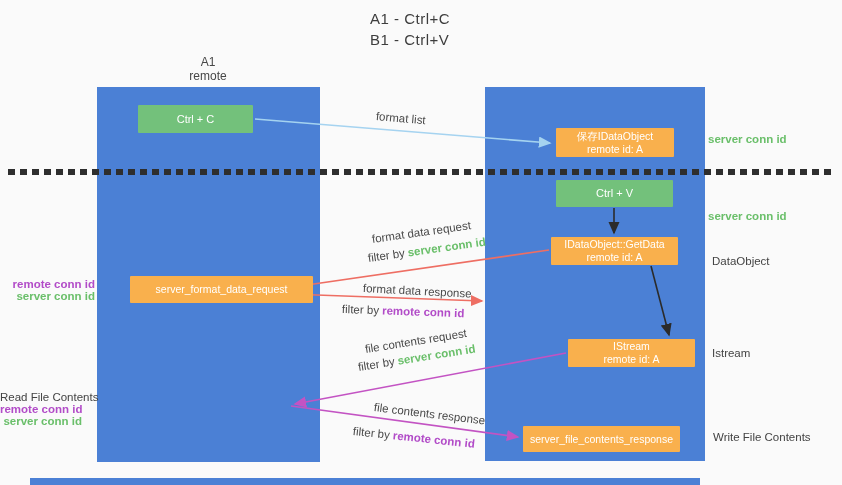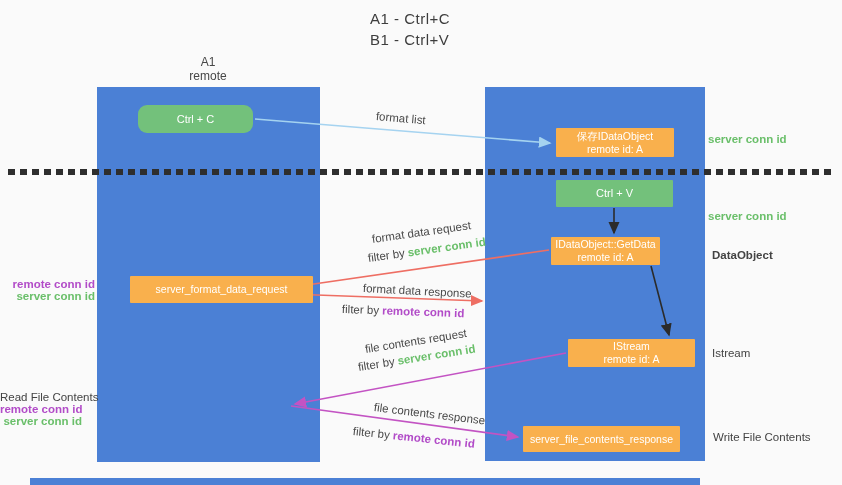--- a/index.html
+++ b/index.html
@@ -80,34 +80,34 @@
     </defs>
     <line x1="255" y1="119" x2="550" y2="143" stroke="#a5d3f0" stroke-width="1.6" marker-end="url(#mBlue)"></line>
     <line x1="614" y1="208" x2="614" y2="233" stroke="#2b2b2b" stroke-width="1.6" marker-end="url(#mBlack)"></line>
     <line x1="549" y1="250" x2="293" y2="287" stroke="#ee6e63" stroke-width="1.6" marker-end="url(#mRed)"></line>
     <line x1="289" y1="294" x2="482" y2="301" stroke="#ee6e63" stroke-width="1.6" marker-end="url(#mRed)"></line>
     <line x1="651" y1="266" x2="669" y2="335" stroke="#2b2b2b" stroke-width="1.6" marker-end="url(#mBlack)"></line>
     <line x1="566" y1="353" x2="295" y2="404" stroke="#c353c3" stroke-width="1.6" marker-end="url(#mMag)"></line>
     <line x1="291" y1="406" x2="518" y2="437" stroke="#c353c3" stroke-width="1.6" marker-end="url(#mMag)"></line>
   </svg>
 
-  <div class="box green" style="left:138px;top:105px;width:115px;height:28px;border-radius:9px;">
+  <div class="box green" style="left:138px;top:105px;width:115px;height:28px;">
     <div>Ctrl + C</div>
   </div>
 
   <div class="box orange" style="left:556px;top:128px;width:118px;height:29px;">
     <div>保存IDataObject</div>
     <div>remote id: A</div>
   </div>
 
   <div class="box green" style="left:556px;top:180px;width:117px;height:27px;">
     <div>Ctrl + V</div>
   </div>
 
-  <div class="box orange" style="left:551px;top:237px;width:109px;height:28px;">
+  <div class="box orange" style="left:551px;top:237px;width:127px;height:28px;">
     <div>IDataObject::GetData</div>
     <div>remote id: A</div>
   </div>
 
   <div class="box orange" style="left:130px;top:276px;width:183px;height:27px;">
     <div>server_format_data_request</div>
   </div>
 
 
   <div class="box orange" style="left:568px;top:339px;width:127px;height:28px;">
@@ -115,21 +115,21 @@
     <div>remote id: A</div>
   </div>
 
 
   <div class="box orange" style="left:523px;top:426px;width:157px;height:26px;text-align:right;">
     <div>server_file_contents_response</div>
   </div>
 
   <div class="slabel bgreen" style="left:708px;top:133px;">server conn id</div>
   <div class="slabel bgreen" style="left:708px;top:210px;">server conn id</div>
-  <div class="slabel" style="left:712px;top:249px;font-weight:bold;">DataObject</div>
+  <div class="slabel" style="left:712px;top:255px;">DataObject</div>
   <div class="slabel" style="left:712px;top:347px;">Istream</div>
   <div class="slabel" style="left:713px;top:431px;">Write File Contents</div>
 
   <div class="slabel right-align" style="left:10px;top:278px;width:85px;">
     <div class="bpurple">remote conn id</div>
     <div class="bgreen">server conn id</div>
   </div>
 
   <div class="slabel right-align" style="left:0px;top:391px;width:82px;">
     <div>Read File Contents</div>

